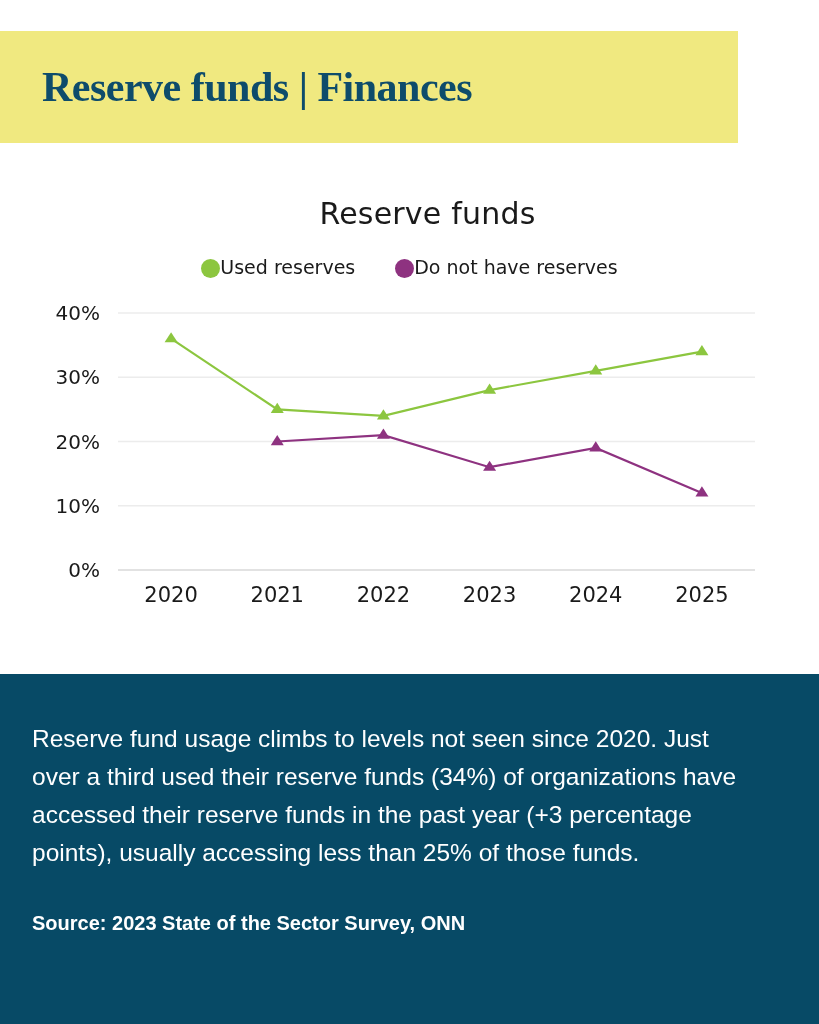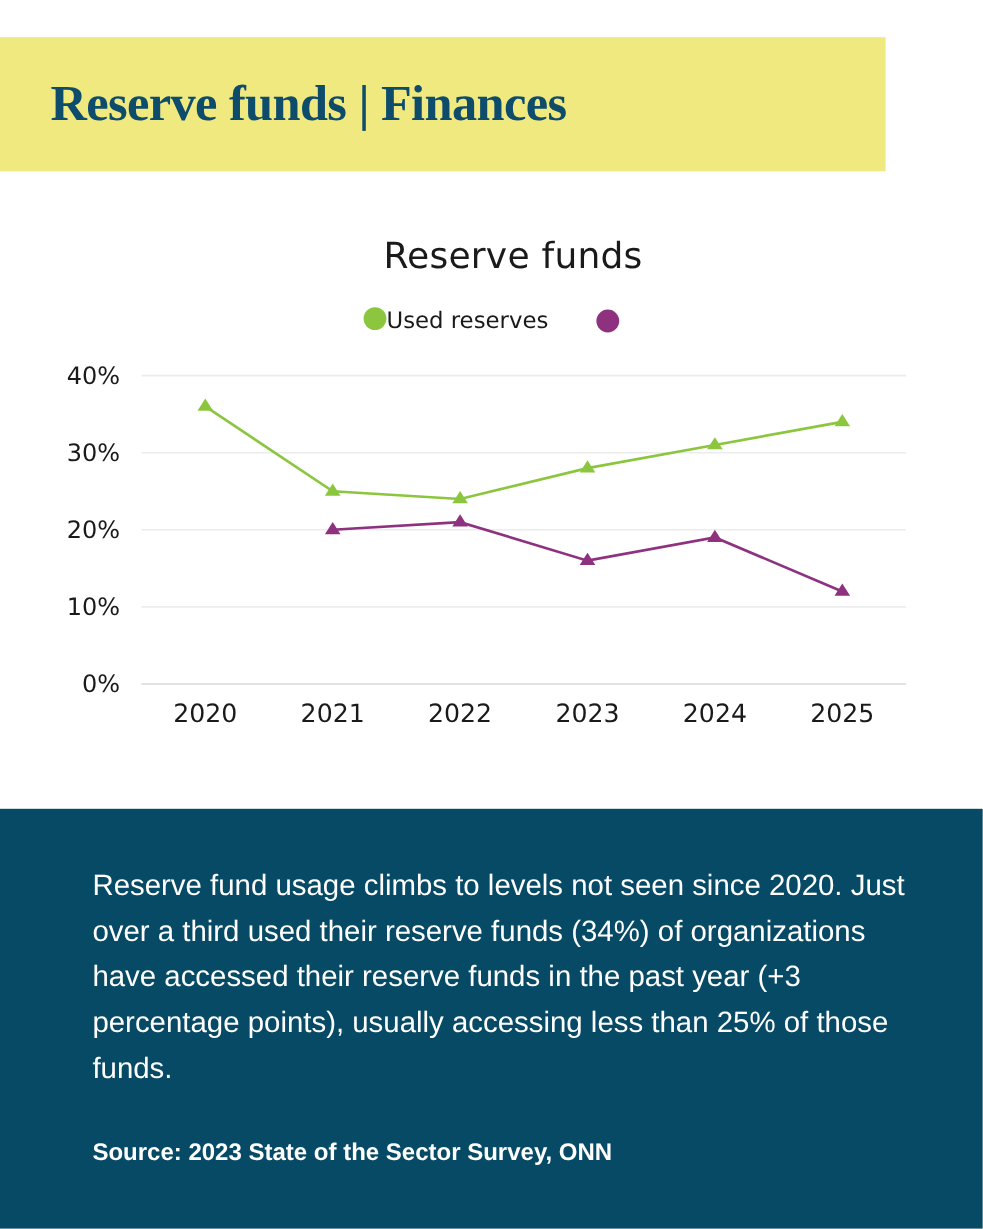--- a/index.html
+++ b/index.html
@@ -40,21 +40,21 @@
     color:#1a1a1a;
     font-family:"DejaVu Sans", sans-serif;
     font-weight:normal;
     letter-spacing:0.2px;
   }
   .legend{
     position:absolute;top:113px;left:0;width:819px;
     display:flex;justify-content:center;align-items:center;
     gap:40px;
   }
-  .legend-item{display:flex;align-items:flex-start;}
+  .legend-item{display:flex;align-items:flex-end;}
   .legend-swatch{width:19px;height:19px;border-radius:50%;display:block;}
   .legend-label{
     font-size:19px;color:#1a1a1a;
     font-family:"DejaVu Sans", sans-serif;
     white-space:nowrap;
   }
 
   
   .plot-wrap{
     position:absolute;left:0;top:0;width:819px;height:531px;
@@ -72,21 +72,21 @@
   .gridline{stroke:#ececec;stroke-width:1.3;}
   .axisline{stroke:#d8d8d8;stroke-width:1.3;}
   .series-line{fill:none;stroke-width:2.2;}
   .marker{stroke:none;}
 
   
   .footer-panel{
     position:absolute;left:0;top:674px;width:819px;height:350px;
     background:#074a66;
     box-sizing:border-box;
-    padding:46px 52px 0 77px;
+    padding:46px 52px 0 32px;
   }
   .footer-body{
     color:#ffffff;
     font-size:24.5px;
     line-height:38px;
     font-family:"Liberation Sans", sans-serif;
     max-width:730px;
   }
   .footer-source{
     margin-top:40px;
@@ -108,20 +108,21 @@
   <div class="chart-block">
     <div class="chart-title">Reserve funds</div>
 
     <div class="legend">
       <div class="legend-item">
         <span class="legend-swatch" id="sw0" style="background: rgb(140, 198, 63);"></span>
         <span class="legend-label">Used reserves</span>
       </div>
       <div class="legend-item">
         <span class="legend-swatch" id="sw1" style="background: rgb(142, 50, 128);"></span>
+        <span class="legend-label">Do not have reserves</span>
       </div>
     </div>
 
     <div class="plot-wrap">
       <svg class="plot-svg" id="plot" width="819" height="531" viewBox="0 0 819 531">
           <line x1="118" y1="427" x2="755" y2="427" class="axisline"></line>
           <text x="100" y="434" class="ytick-label">0%</text>
           <line x1="118" y1="362.75" x2="755" y2="362.75" class="gridline"></line>
           <text x="100" y="369.75" class="ytick-label">10%</text>
           <line x1="118" y1="298.5" x2="755" y2="298.5" class="gridline"></line>

